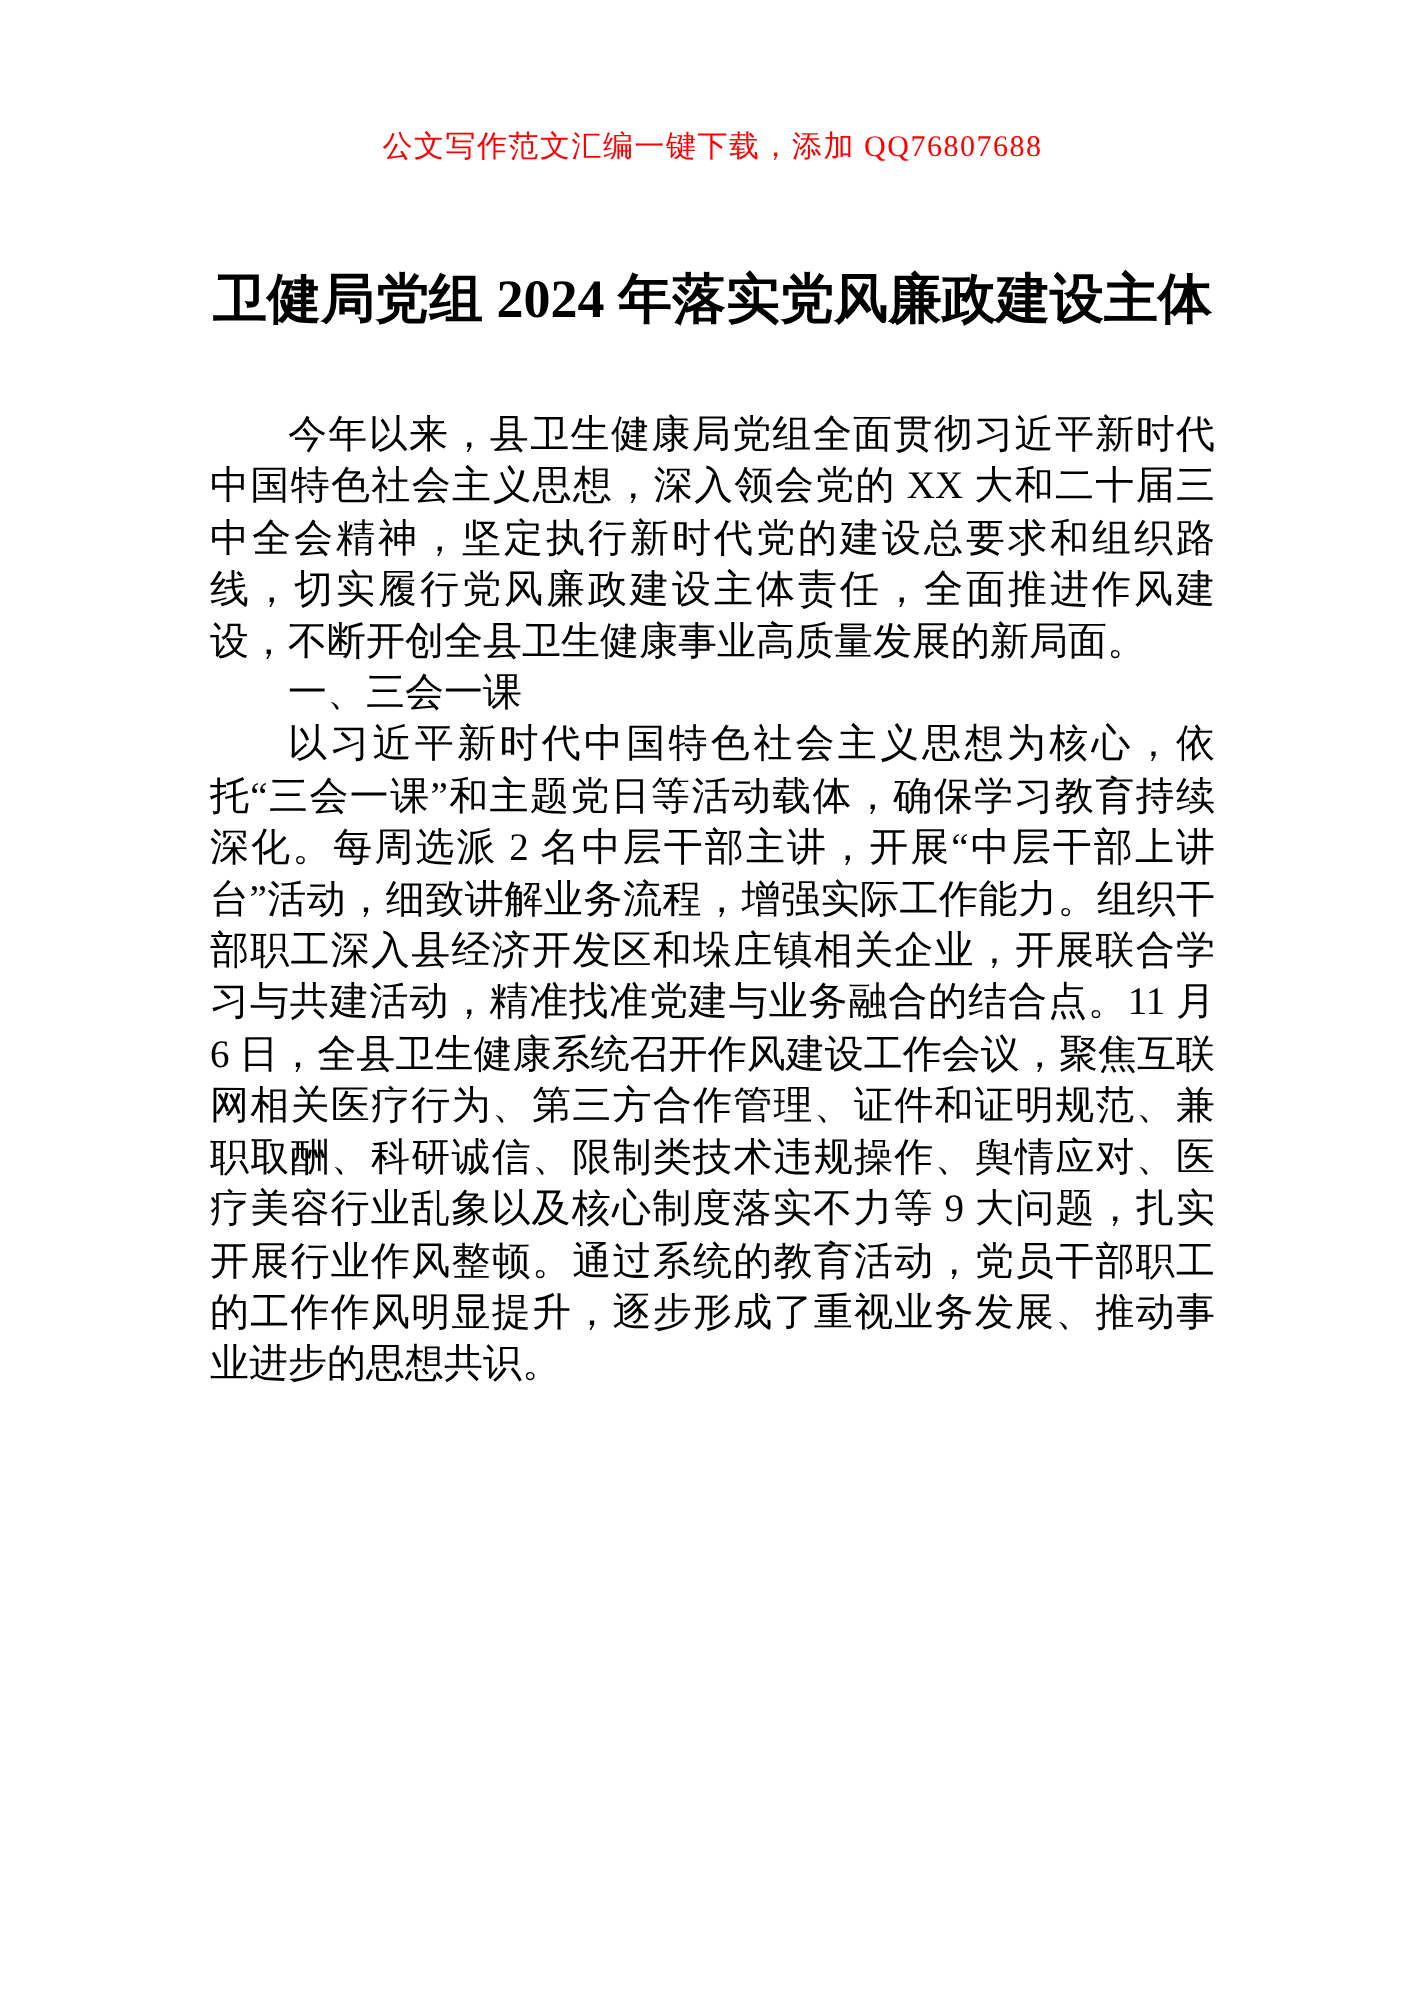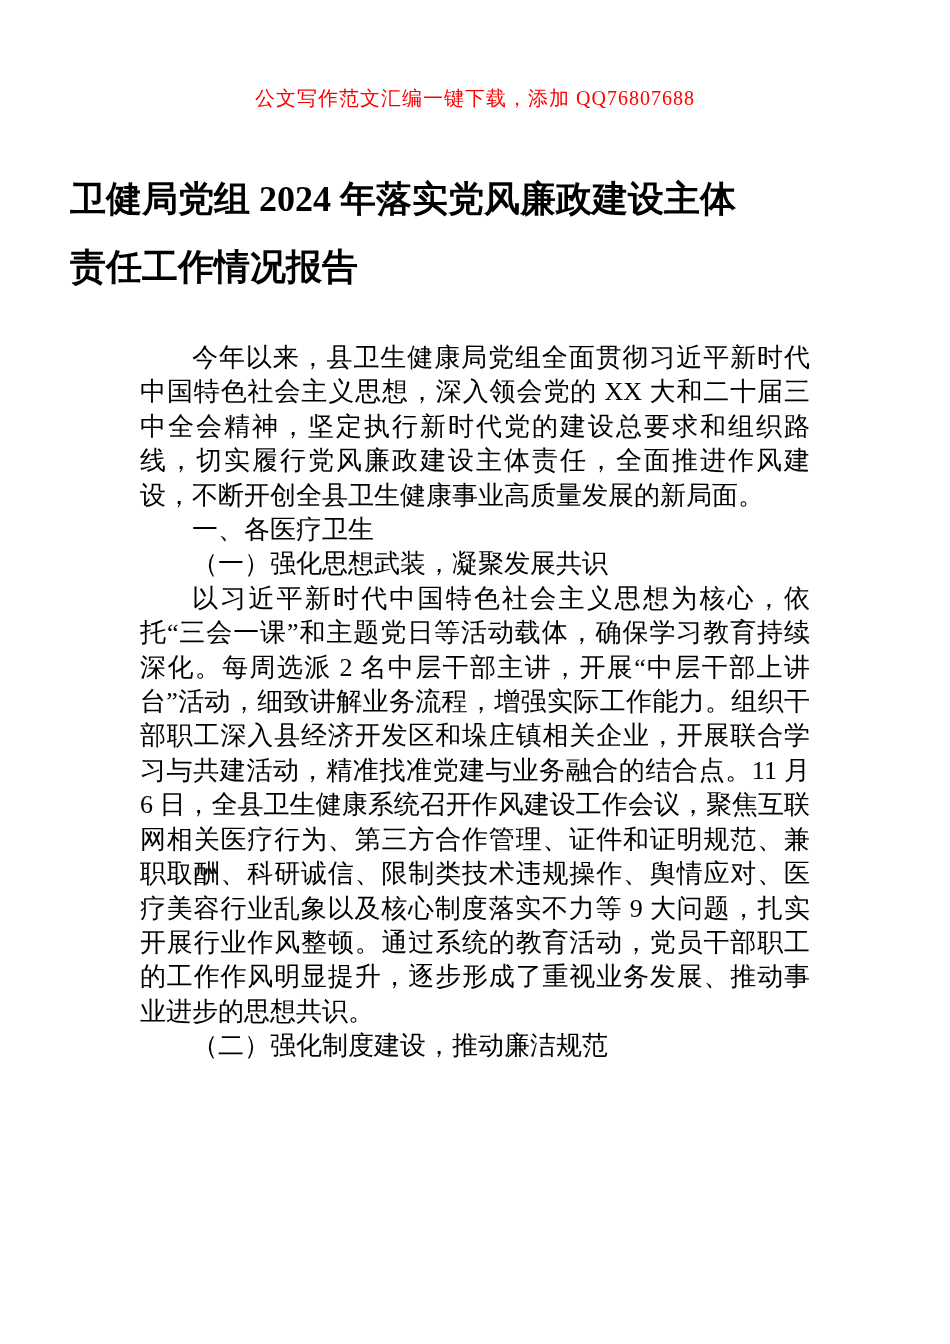--- a/index.html
+++ b/index.html
@@ -27,21 +27,21 @@
     line-height: 26px;
     letter-spacing: 1px;
     font-weight: normal;
     
   }
   .title {
     margin: 54px 70px 0 70px;
     font-size: 36px;
     font-weight: bold;
     line-height: 68px;
-    text-align: left;
+    text-align: center;
     letter-spacing: 0px;
   }
   .title-line {
     display: block;
     white-space: nowrap;
   }
   .content {
     margin: 40px 140px 16px 140px;
     font-size: 26px;
     line-height: 34.4px;
@@ -56,24 +56,21 @@
 </style>
 </head>
 <body>
 
 <div class="page">
 
   <div class="promo" style="color: rgb(254, 0, 0);">公文写作范文汇编一键下载，添加 QQ76807688</div>
 
   <h1 class="title">
     <span class="title-line">卫健局党组 2024 年落实党风廉政建设主体</span>
-    <span class="title-line">责任工作情况报告</span>
   </h1>
 
   <div class="content">
     <p>今年以来，县卫生健康局党组全面贯彻习近平新时代中国特色社会主义思想，深入领会党的 XX 大和二十届三中全会精神，坚定执行新时代党的建设总要求和组织路线，切实履行党风廉政建设主体责任，全面推进作风建设，不断开创全县卫生健康事业高质量发展的新局面。</p>
-    <p>一、各医疗卫生</p>
-    <p>（一）强化思想武装，凝聚发展共识</p>
+    <p>一、三会一课</p>
     <p>以习近平新时代中国特色社会主义思想为核心，依托“三会一课”和主题党日等活动载体，确保学习教育持续深化。每周选派 2 名中层干部主讲，开展“中层干部上讲台”活动，细致讲解业务流程，增强实际工作能力。组织干部职工深入县经济开发区和垛庄镇相关企业，开展联合学习与共建活动，精准找准党建与业务融合的结合点。11 月 6 日，全县卫生健康系统召开作风建设工作会议，聚焦互联网相关医疗行为、第三方合作管理、证件和证明规范、兼职取酬、科研诚信、限制类技术违规操作、舆情应对、医疗美容行业乱象以及核心制度落实不力等 9 大问题，扎实开展行业作风整顿。通过系统的教育活动，党员干部职工的工作作风明显提升，逐步形成了重视业务发展、推动事业进步的思想共识。</p>
-    <p>（二）强化制度建设，推动廉洁规范</p>
   </div>
 
 </div>
 
 </body></html>

